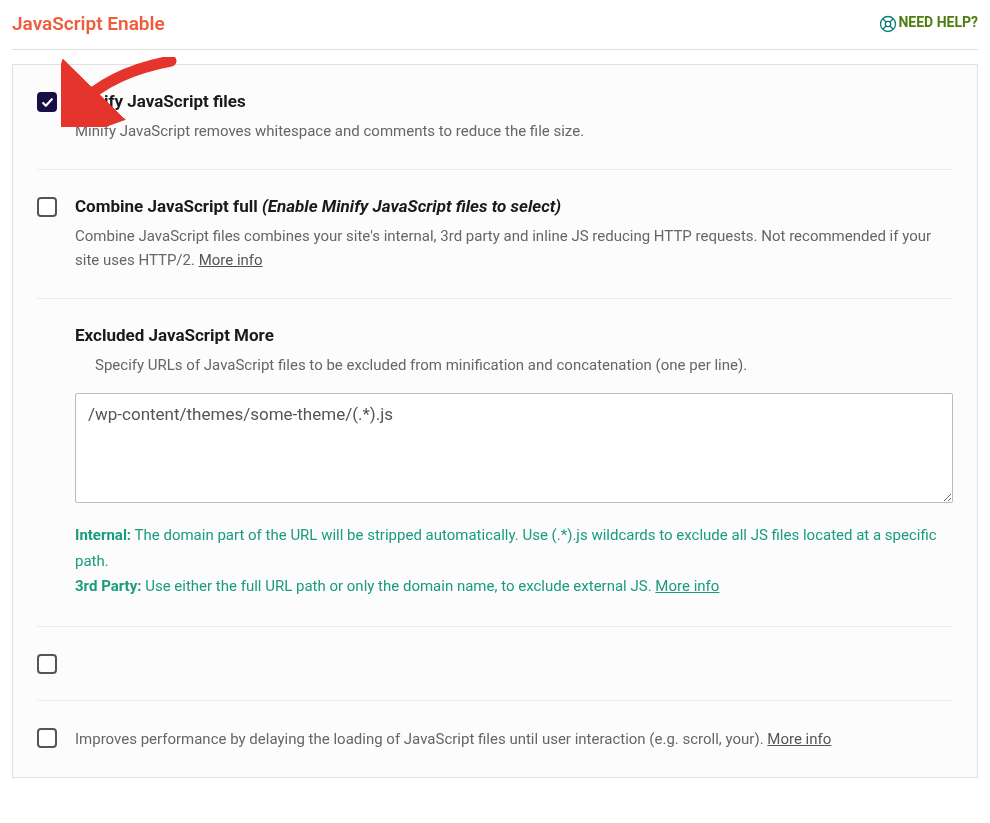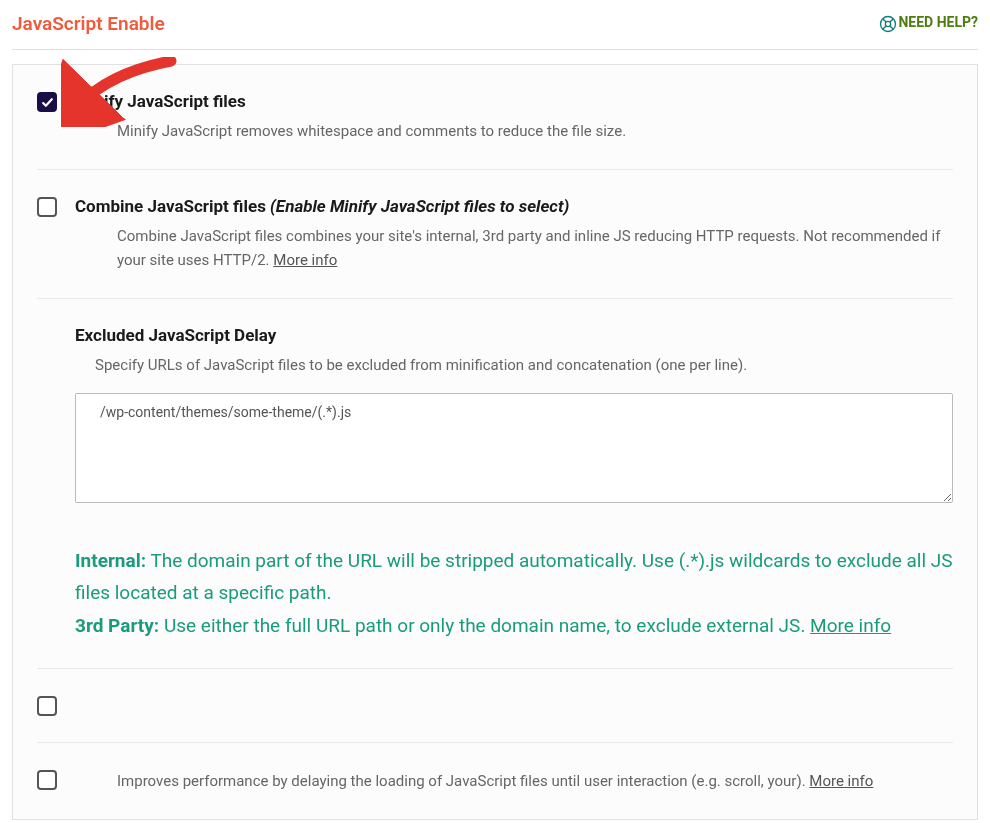--- a/index.html
+++ b/index.html
@@ -91,21 +91,20 @@
       margin-bottom: 8px;
     }
     .option-title .italic {
       font-style: italic;
       font-weight: 700;
     }
     .option-desc {
       font-size: 15px;
       color: #666;
       line-height: 1.6;
-      margin-left: 42px;
     }
     .more-info {
       color: #555;
       text-decoration: underline;
       cursor: pointer;
     }
     .excluded-title {
       font-size: 17px;
       font-weight: 700;
       color: #1a1a1a;
@@ -116,33 +115,32 @@
       color: #666;
       margin-bottom: 16px;
       line-height: 1.6;
       margin-left: 20px;
     }
     .textarea {
       width: 100%;
       min-height: 110px;
       border: 1px solid #bbb;
       border-radius: 2px;
-      padding: 10px 24px;
+      padding: 10px 12px;
       font-family: inherit;
-      font-size: 14px;
+      font-size: 17px;
       color: #555;
       resize: both;
       margin-bottom: 16px;
       background: #fff;
     }
     .hint {
-      font-size: 19px;
+      font-size: 15px;
       color: #1a9b7d;
       line-height: 1.7;
-      margin-top: 22px;
     }
     .hint strong {
       font-weight: 700;
     }
     .hint .more-info {
       color: #1a9b7d;
     }
     .red-arrow {
       position: absolute;
       top: -8px;
@@ -191,32 +189,32 @@
     <div class="option-body">
       <div class="option-title">Minify JavaScript files</div>
       <div class="option-desc">Minify JavaScript removes whitespace and comments to reduce the file size.</div>
     </div>
   </div>
 
   <div class="option">
     <div class="checkbox"></div>
     <div class="option-body">
       <div class="option-title">
-        <span>Combine JavaScript files</span>
+        <span>Combine JavaScript full</span>
         <span class="italic">(Enable Minify JavaScript files to select)</span>
       </div>
       <div class="option-desc">
         <span>Combine JavaScript files combines your site's internal, 3rd party and inline JS reducing HTTP requests. Not recommended if your site uses HTTP/2. </span><a class="more-info">More info</a>
       </div>
     </div>
   </div>
 
   <div class="option sub">
     <div class="option-body">
-      <div class="excluded-title">Excluded JavaScript Delay</div>
+      <div class="excluded-title">Excluded JavaScript More</div>
       <div class="excluded-desc">Specify URLs of JavaScript files to be excluded from minification and concatenation (one per line).</div>
       <textarea class="textarea" style="">/wp-content/themes/some-theme/(.*).js</textarea>
       <div class="hint">
         <strong>Internal:</strong><span> The domain part of the URL will be stripped automatically. Use (.*).js wildcards to exclude all JS files located at a specific path.</span><br>
         <strong>3rd Party:</strong><span> Use either the full URL path or only the domain name, to exclude external JS. </span><a class="more-info">More info</a>
       </div>
     </div>
   </div>
 
   <div class="option">

